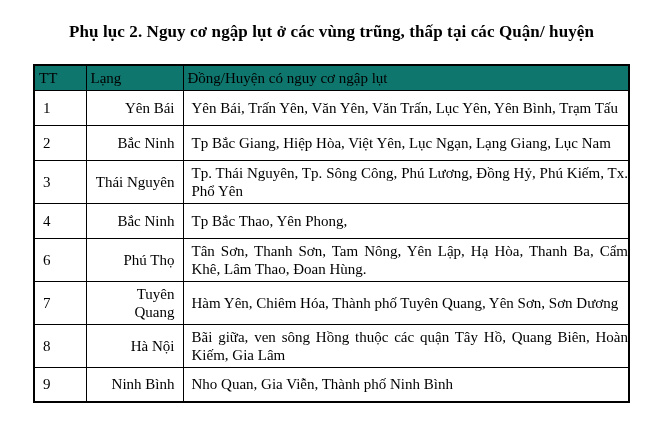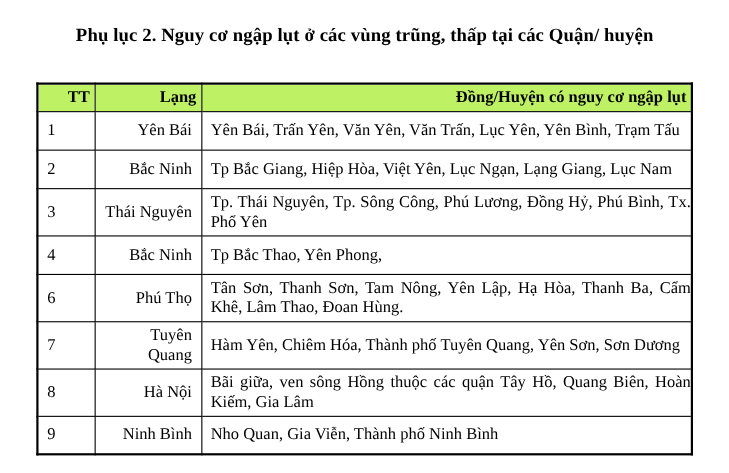--- a/index.html
+++ b/index.html
@@ -12,21 +12,21 @@
     position: relative;
     width: 663px;
     height: 430px;
     background: #ffffff;
     overflow: hidden;
     box-sizing: border-box;
     padding-top: 22px;
   }
   .doc-title {
     width: 595px;
-    margin: 0 auto 33px auto;
+    margin: 0 auto 22px auto;
     text-align: center;
     font-weight: bold;
     font-size: 17px;
     color: #000000;
     letter-spacing: 0.1px;
   }
   table.risk-table {
     border-collapse: collapse;
     table-layout: fixed;
     width: 595px;
@@ -37,23 +37,23 @@
   .risk-table col.c-prov { width: 97px; }
   .risk-table col.c-dist { width: 446px; }
   .risk-table th, .risk-table td {
     border: 1px solid #000000;
     font-size: 15px;
     color: #000000;
     box-sizing: border-box;
     overflow: hidden;
   }
   .risk-table th {
-    background: #bef264;
-    font-weight: bold;
-    text-align: right;
+    background: #0f766e;
+    font-weight: normal;
+    text-align: left;
     height: 25px;
     padding: 2px 4px;
     line-height: 1.2;
   }
   .risk-table td {
     padding: 3px 8px;
     height: 35px;
     vertical-align: middle;
     line-height: 18px;
   }
@@ -87,21 +87,21 @@
           <td class="cell-dist">Yên Bái, Trấn Yên, Văn Yên, Văn Trấn, Lục Yên, Yên Bình, Trạm Tấu</td>
         </tr>
         <tr>
           <td class="cell-tt">2</td>
           <td class="cell-prov">Bắc Ninh</td>
           <td class="cell-dist">Tp Bắc Giang, Hiệp Hòa, Việt Yên, Lục Ngạn, Lạng Giang, Lục Nam</td>
         </tr>
         <tr>
           <td class="cell-tt">3</td>
           <td class="cell-prov">Thái Nguyên</td>
-          <td class="cell-dist">Tp. Thái Nguyên, Tp. Sông Công, Phú Lương, Đồng Hỷ, Phú Bình, Tx. Phổ Yên</td>
+          <td class="cell-dist">Tp. Thái Nguyên, Tp. Sông Công, Phú Lương, Đồng Hỷ, Phú Kiếm, Tx. Phổ Yên</td>
         </tr>
         <tr>
           <td class="cell-tt">4</td>
           <td class="cell-prov">Bắc Ninh</td>
           <td class="cell-dist">Tp Bắc Thao, Yên Phong,</td>
         </tr>
         <tr>
           <td class="cell-tt">6</td>
           <td class="cell-prov">Phú Thọ</td>
           <td class="cell-dist">Tân Sơn, Thanh Sơn, Tam Nông, Yên Lập, Hạ Hòa, Thanh Ba, Cẩm Khê, Lâm Thao, Đoan Hùng.</td>

